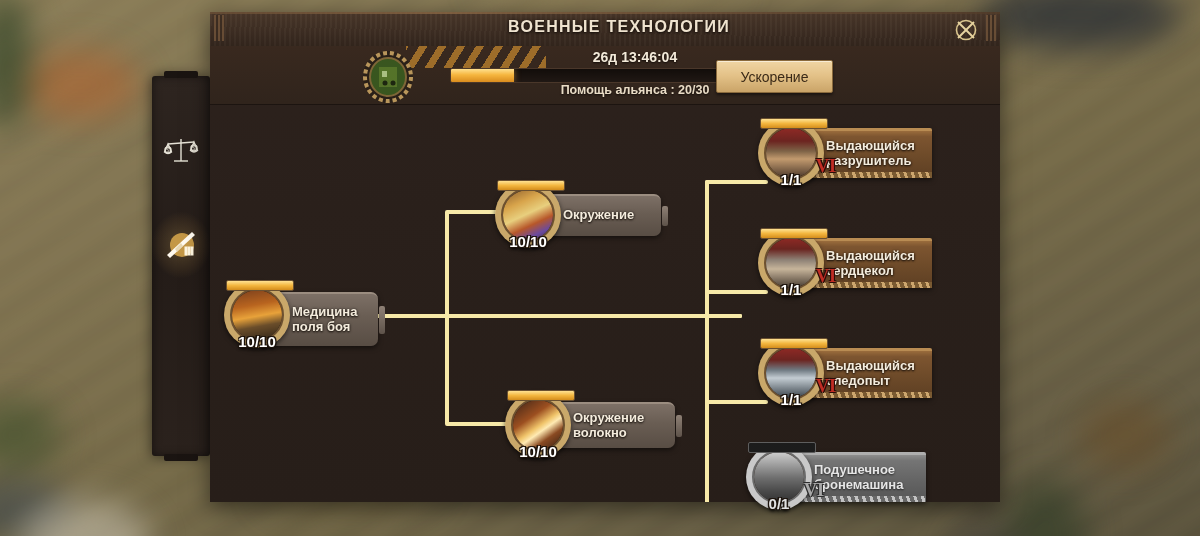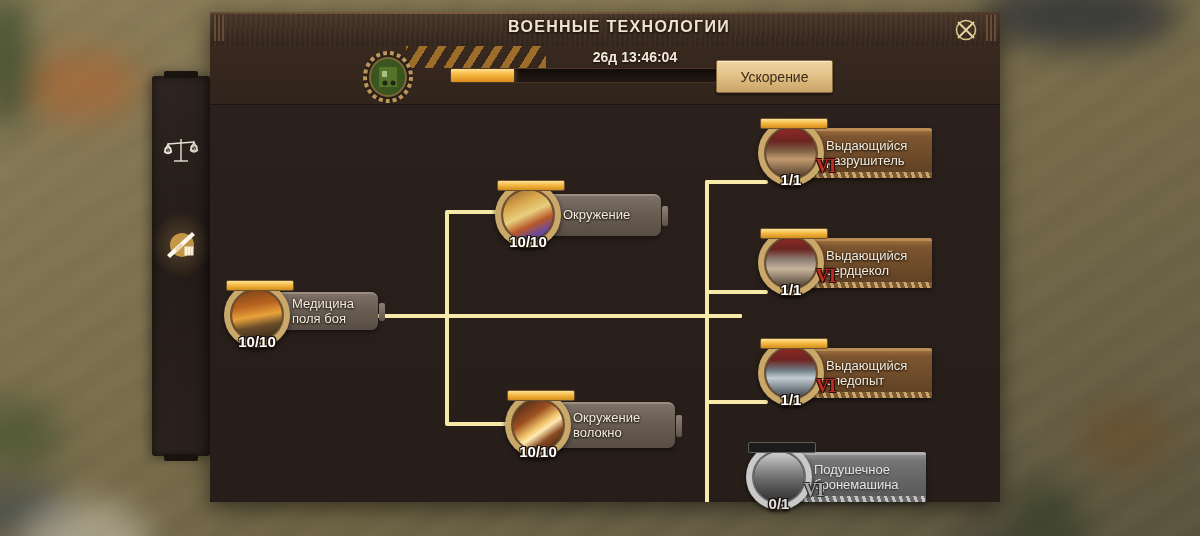--- a/index.html
+++ b/index.html
@@ -176,21 +176,21 @@
     opacity:.9;
   }
   .plate.wood.locked{
     background:linear-gradient(180deg,#8d8d8d 0%,#757575 12%,#646464 55%,#555 100%);
     border-top-color:#aeaeae;
   }
   .plate.wood.locked:after{
     background:repeating-linear-gradient(72deg,#cfcfcf 0px,#cfcfcf 3px,#6a6a6a 3px,#6a6a6a 7px);
   }
   .plate .txt{
-    font-size:13px;font-weight:normal;line-height:15px;color:#f4ecdd;
+    font-size:13px;font-weight:bold;line-height:15px;color:#f4ecdd;
     text-shadow:0 1px 2px #17100a,0 0 3px rgba(0,0,0,.6);
   }
   .plate.locked .txt{color:#e6e6e6;text-shadow:0 1px 2px #222;}
   .xpbar{
     position:absolute;left:2px;bottom:-9px;width:66px;height:9px;z-index:4;
     background:#1a120d;border:1px solid #6b5131;border-radius:2px;overflow:hidden;
   }
   .xpbar.locked{border-color:#5e5e5e;background:#1c1c1c;}
   .xpbar i{
     display:block;height:100%;
@@ -284,20 +284,21 @@
         <circle cx="31" cy="33" r="2.5" fill="#1d2610"></circle>
       </svg>
     </div>
 
     <div id="timer">26д 13:46:04</div>
 
     <div id="bar-outer">
       <div id="bar-fill" style="width: 23%;"></div>
     </div>
 
+    <div id="alliance">Помощь альянса : 20/30</div>
 
     <div id="boost-btn">
       <span>Ускорение</span>
     </div>
   </div>
 
   <div id="tree">
     <svg id="links" viewBox="0 0 790 398" preserveAspectRatio="none">
       <g fill="none" stroke="#f7e9a8" stroke-width="4" stroke-linecap="round" stroke-linejoin="round">
 
@@ -316,21 +317,21 @@
         <path d="M497 78 L497 404"></path>
         <path d="M497 78 L556 78"></path>
         <path d="M497 188 L556 188"></path>
         <path d="M497 298 L556 298"></path>
         <path d="M497 404 L548 404"></path>
         <path d="M440 212 L497 212"></path>
       </g>
     </svg>
 
   <div class="node" style="left: 14px; top: 178px;">
-        <div class="plate stone" style="left: 44px; top: 10px; width: 110px; height: 38px;">
+        <div class="plate stone" style="left: 44px; top: 10px; width: 110px; height: 54px;">
           <div class="txt">
             <div>Медицина</div>
             <div>поля боя</div>
           </div>
         </div>
         <div class="badge">
           <div class="gearring"></div>
           <div class="gearinner">
             <div class="art" style="background: linear-gradient(170deg, rgb(122, 63, 28) 0%, rgb(184, 100, 31) 32%, rgb(232, 162, 58) 52%, rgb(106, 77, 42) 70%, rgb(45, 34, 22) 100%);"></div>
           </div>

